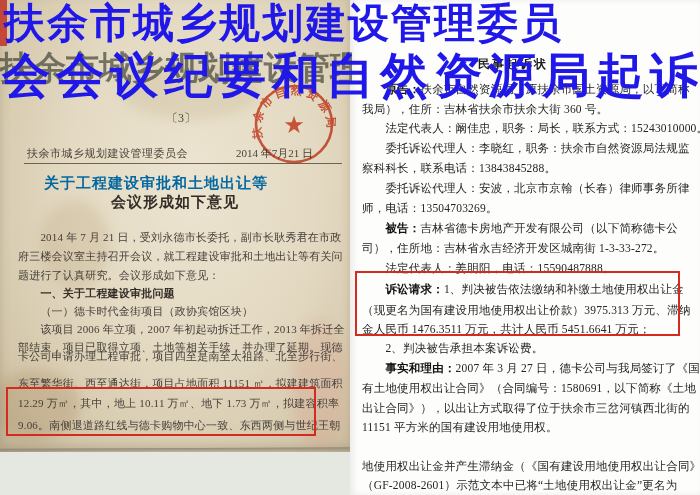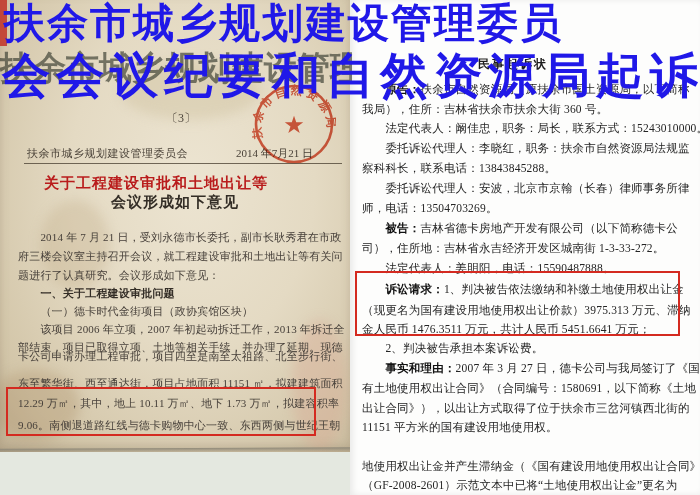--- a/index.html
+++ b/index.html
@@ -31,21 +31,21 @@
   #blue2{left:2px;top:44px;font-size:48px;letter-spacing:6px;}
   #ghost-header{position:absolute;left:0;top:46px;width:352px;overflow:hidden;white-space:nowrap;
     font-size:33px;font-weight:bold;color:rgba(45,50,38,.62);filter:blur(.5px);z-index:5;}
 
   
   .ldoc{color:#453e35;}
   #lpageno{position:absolute;left:166px;top:110px;font-size:12px;color:#4a4238;z-index:6;}
   #lissuer{position:absolute;left:27px;top:146px;font-size:11px;letter-spacing:.5px;color:#4a4238;white-space:nowrap;z-index:6;}
   #ldate{position:absolute;left:236px;top:146px;font-size:11px;color:#4a4238;white-space:nowrap;z-index:6;}
   #lrule{position:absolute;left:24px;top:163px;width:318px;border-top:1.5px solid rgba(80,70,55,.8);z-index:6;}
-  #ltitle1{position:absolute;left:0;top:174px;width:312px;text-align:center;font-size:15px;font-weight:bold;color:#b91c1c;letter-spacing:1px;z-index:6;}
+  #ltitle1{position:absolute;left:0;top:174px;width:312px;text-align:center;font-size:15px;font-weight:bold;color:#0369a1;letter-spacing:1px;z-index:6;}
   #ltitle2{position:absolute;left:0;top:193px;width:350px;text-align:center;font-size:15px;font-weight:bold;color:#332d26;letter-spacing:1px;z-index:6;}
   .ll{position:absolute;left:18px;font-size:11px;white-space:nowrap;letter-spacing:.2px;color:#47403a;z-index:6;}
   .ll b{color:#332d26;}
 
   
   #seal{position:absolute;left:252px;top:82px;width:84px;height:84px;z-index:8;opacity:.88;mix-blend-mode:multiply;}
 
   
   .hlbox{position:absolute;border:2.5px solid #d42a20;z-index:12;}
   #hl-left{left:6px;top:387px;width:306px;height:45px;}

